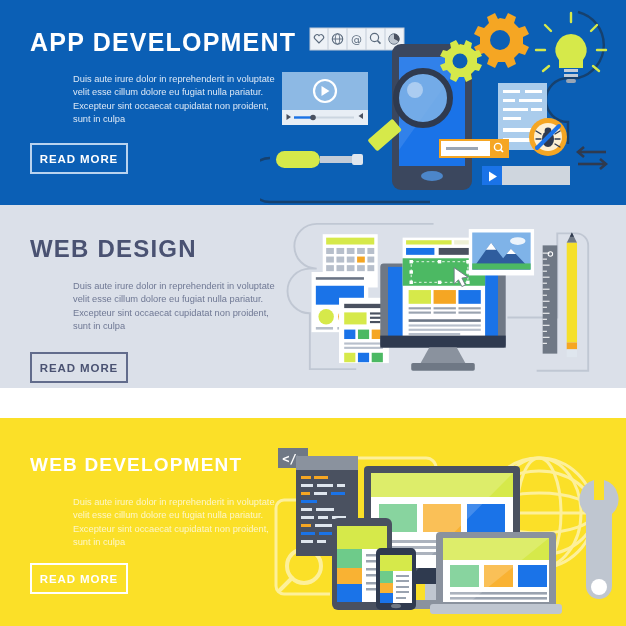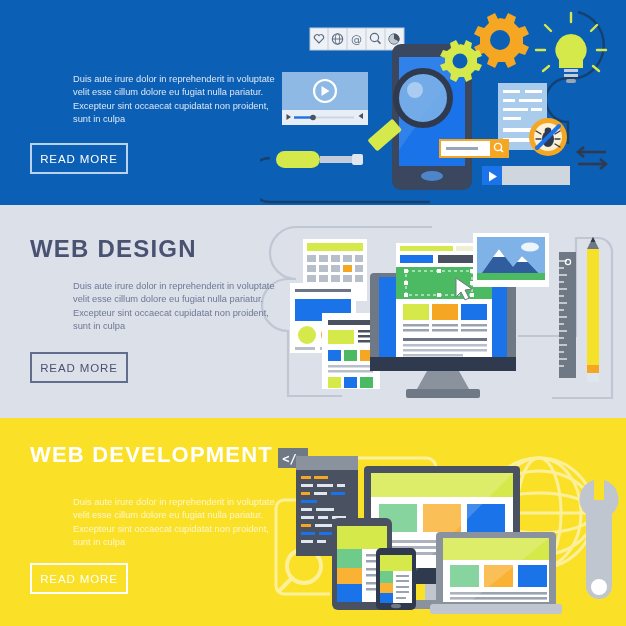--- a/index.html
+++ b/index.html
@@ -3,36 +3,36 @@
 <meta charset="utf-8">
 <style>
   * { box-sizing: border-box; margin:0; padding:0; }
   html,body { width:626px; height:626px; background:#ffffff; }
   body { font-family:"Liberation Sans","DejaVu Sans",sans-serif; overflow:hidden; }
 
   .stage { position:relative; width:626px; height:626px; }
 
   .banner { position:absolute; left:0; width:626px; overflow:hidden; }
   #banner-app   { top:0;   height:205px; background:#0b5fb5; }
-  #banner-web   { top:205px; height:213px; background:#dbe0e9; }
+  #banner-web   { top:205px; height:183px; background:#dbe0e9; }
   #banner-dev   { top:418px; height:208px; background:#fbe028; }
 
   .copy { position:absolute; left:30px; }
   .title { font-weight:bold; letter-spacing:1.2px; white-space:nowrap; }
   #banner-app .title { top:28px; font-size:25px; color:#ffffff; }
   #banner-web .title { top:30px; font-size:24px; color:#4a5272; }
-  #banner-dev .title { top:24px; font-size:22px; color:#ffffff; }
+  #banner-dev .title { top:36px; font-size:19px; color:#ffffff; }
 
   .body-text { font-size:9.3px; line-height:13.3px; width:215px;margin-left:43px; }
   #banner-app .body-text { top:73px; color:#dce8f6; }
   #banner-web .body-text { top:75px; color:#6f7894; }
   #banner-dev .body-text { top:78px; color:#fdf6c8; }
 
   .btn { display:inline-flex; align-items:center; justify-content:center;
-         width:98px; height:31px; font-size:11.5px; font-weight:normal;
+         width:98px; height:31px; font-size:11.5px; font-weight:bold;
          letter-spacing:0.9px; background:transparent; cursor:pointer; }
   #banner-app .btn { top:143px; border:2px solid #b9d3ef; color:#ffffff; }
   #banner-web .btn { top:147px; border:2px solid #626c8c; color:#4a5272; }
   #banner-dev .btn { top:145px; border:2px solid #ffffff; color:#ffffff; }
 
   .art { position:absolute; top:0; right:0; height:100%; }
   .art svg { display:block; height:100%; }
 </style>
 </head>
 <body>
@@ -174,20 +174,21 @@
 
         <g stroke="#2f3a4f" stroke-width="2.6">
           <line x1="318" y1="152" x2="346" y2="152"></line>
           <path d="M324 147 l-6 5 l6 5" fill="none"></path>
           <line x1="318" y1="164" x2="346" y2="164"></line>
           <path d="M340 159 l6 5 l-6 5" fill="none"></path>
         </g>
       </svg>
     </div>
 
+    <h2 class="copy title">APP  DEVELOPMENT</h2>
     <p class="copy body-text">Duis aute irure dolor in reprehenderit in voluptate velit esse cillum dolore eu fugiat nulla pariatur. Excepteur sint occaecat cupidatat non proident, sunt in culpa</p>
     <a class="copy btn">READ MORE</a>
   </section>
 
   <section class="banner" id="banner-web">
 
     <div class="art">
       <svg viewBox="0 0 366 213" width="366" height="213" xmlns="http://www.w3.org/2000/svg">
         <rect width="366" height="213" fill="#dbe0e9"></rect>
 

